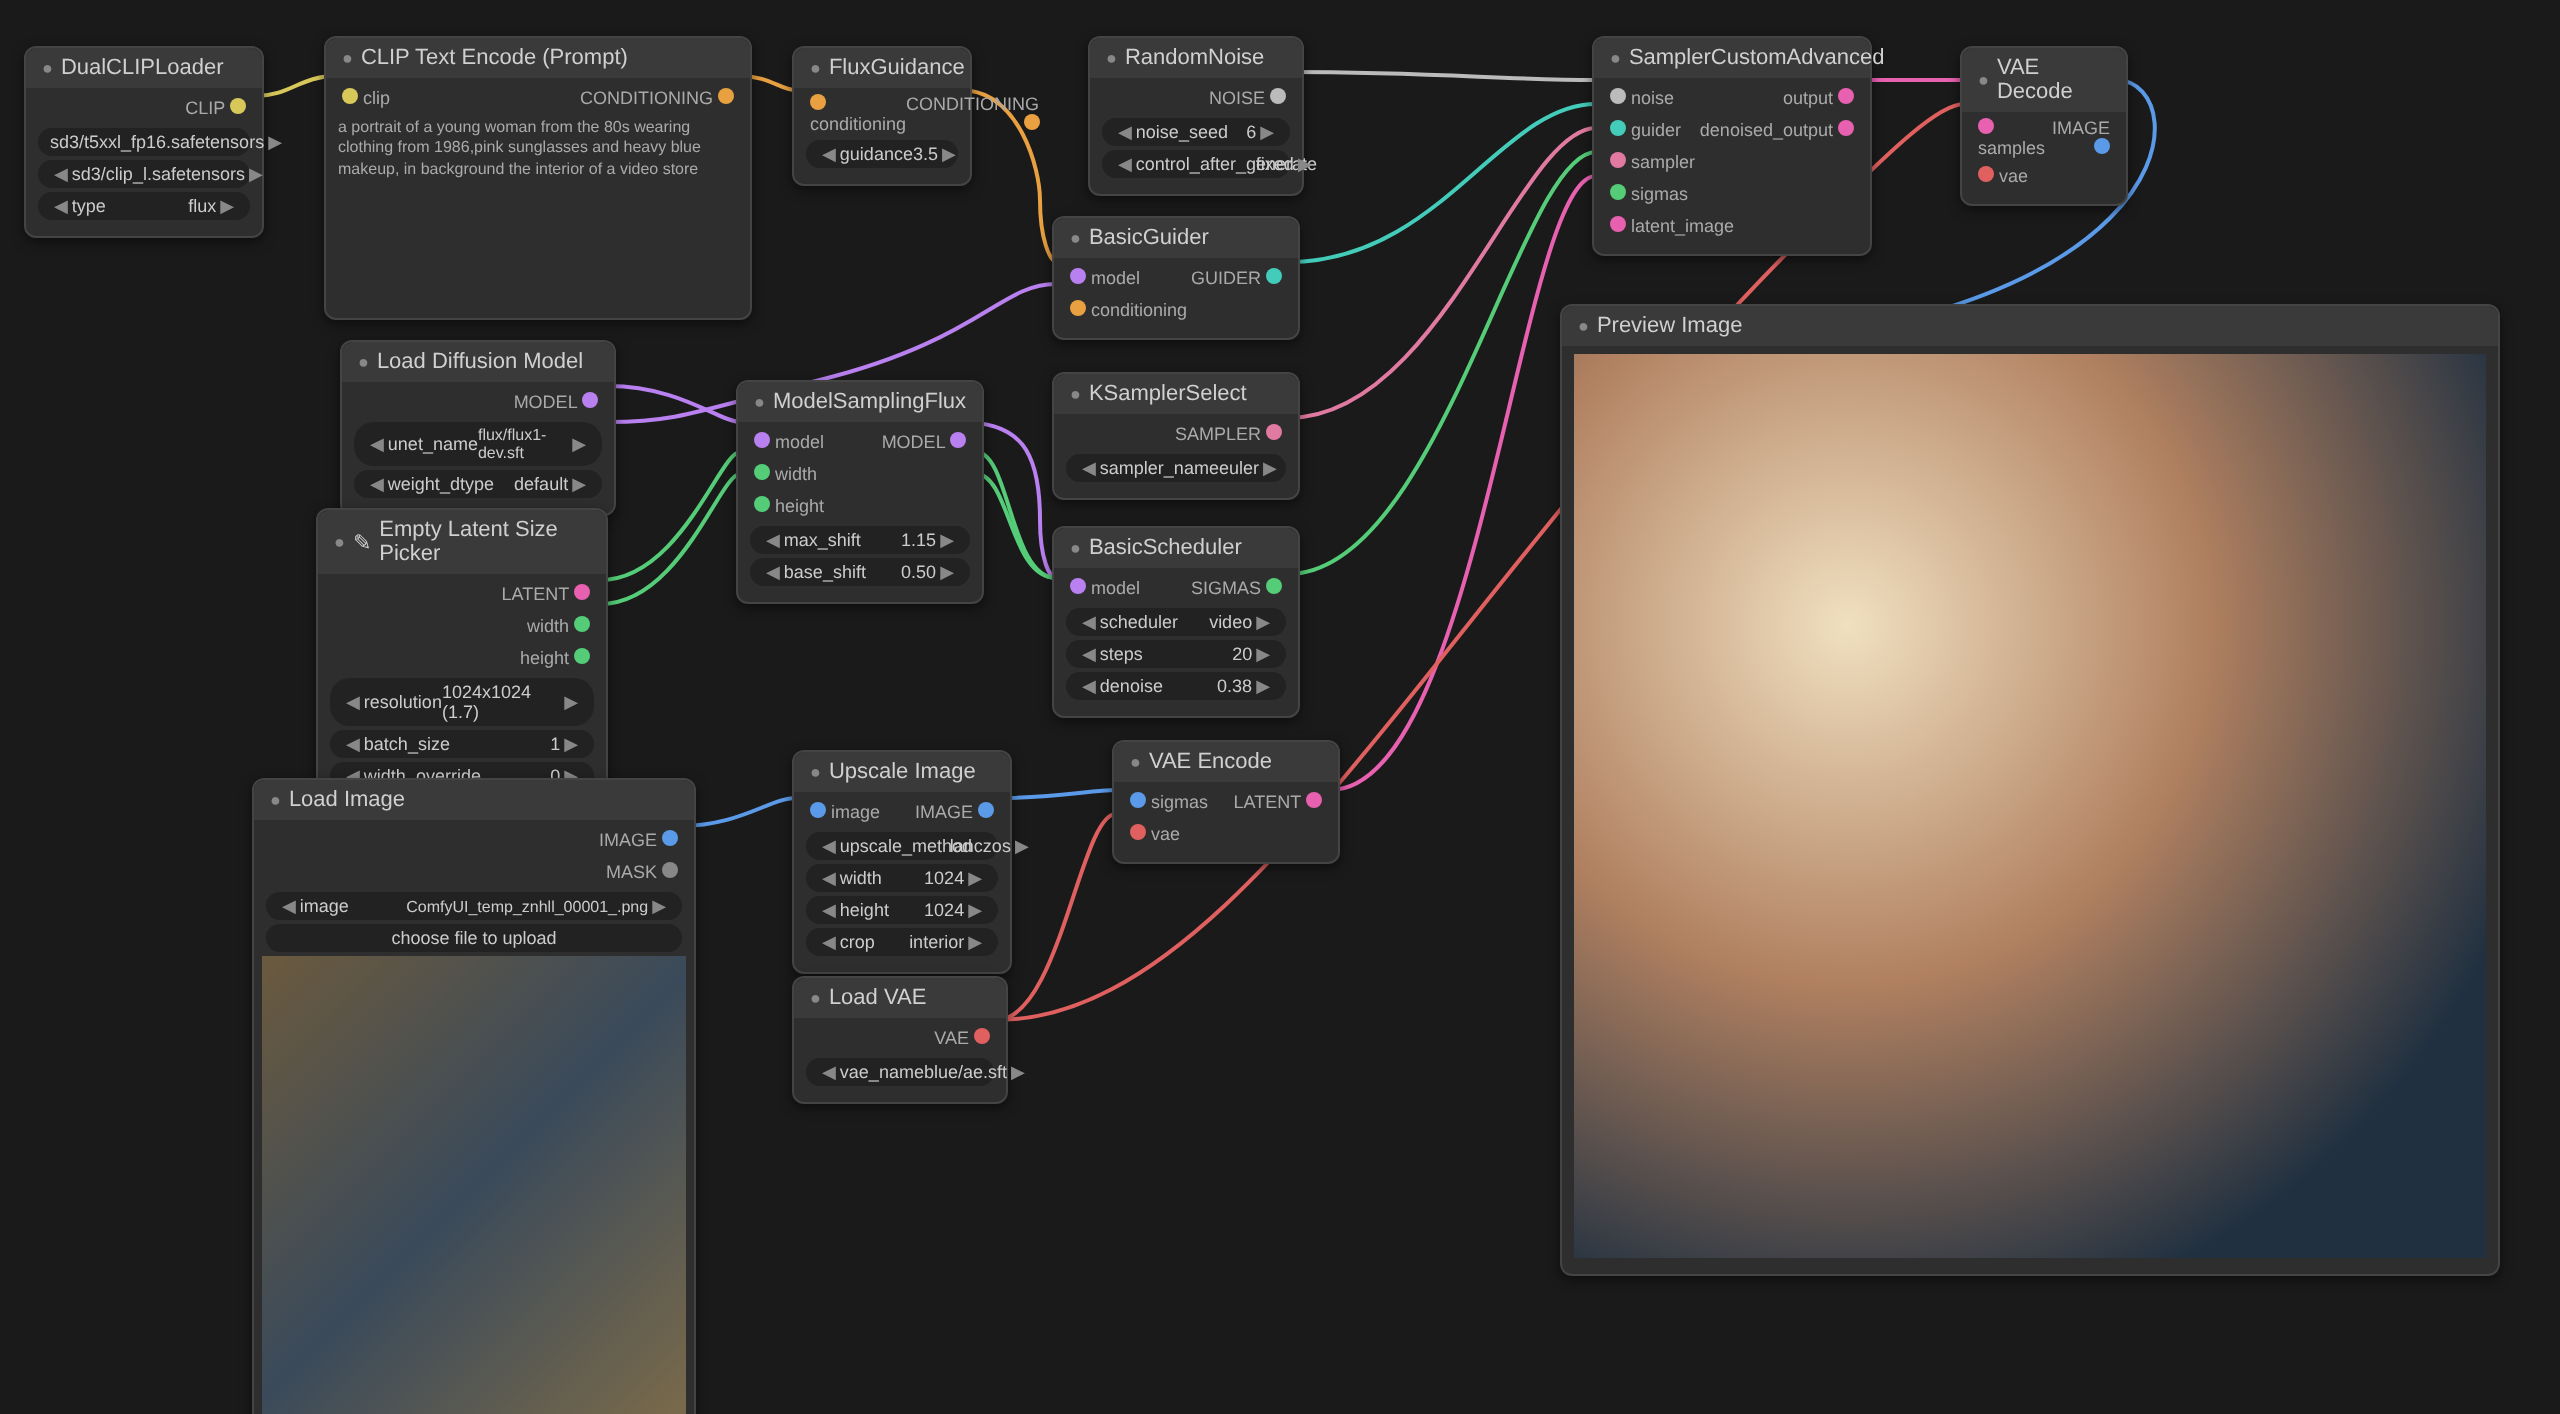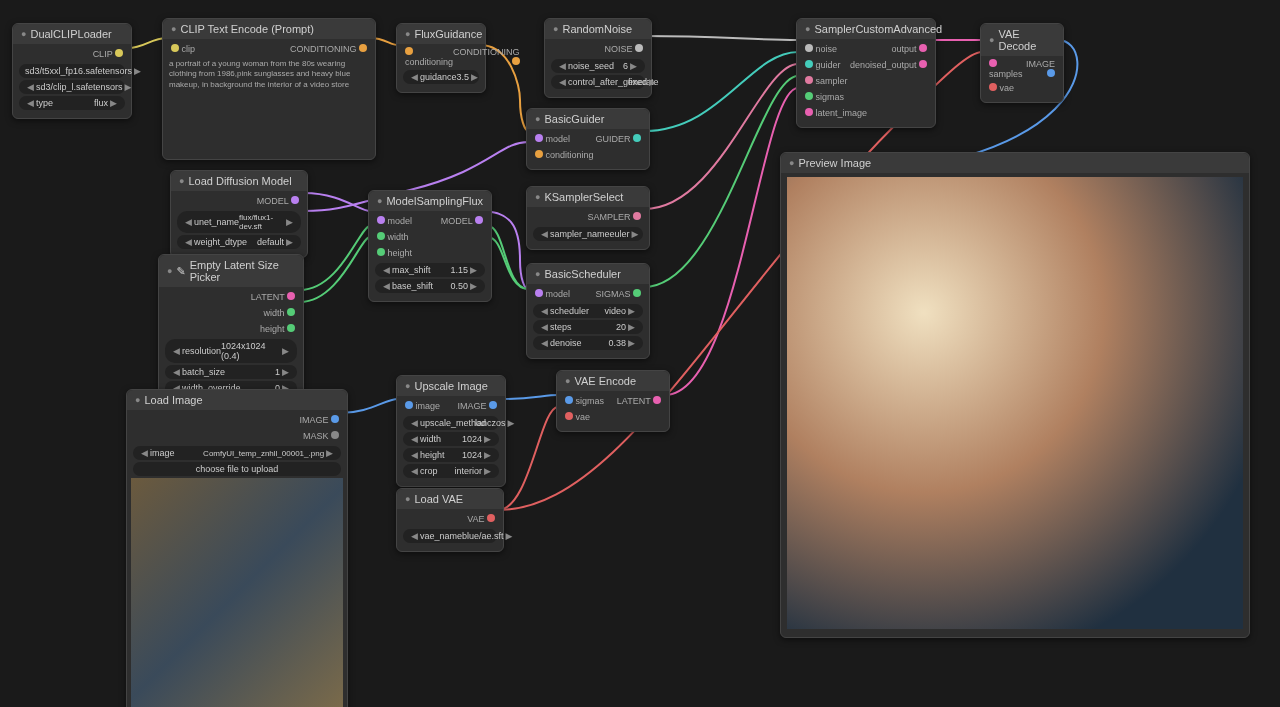--- a/index.html
+++ b/index.html
@@ -244,21 +244,21 @@
         <span></span>
         <span class="out"><span>width</span> <span class="dot" style="background:#55cc77"></span></span>
       </div>
     <div class="row">
         <span></span>
         <span class="out"><span>height</span> <span class="dot" style="background:#55cc77"></span></span>
       </div>
     <div class="pill">
         <span class="arr">◀</span>
         <span>resolution</span>
-        <span style="margin-left:auto">1024x1024 (0.4)</span>
+        <span style="margin-left:auto">1024x1024 (1.7)</span>
         <span class="arr">▶</span>
       </div>
     <div class="pill">
         <span class="arr">◀</span>
         <span>batch_size</span>
         <span style="margin-left:auto">1</span>
         <span class="arr">▶</span>
       </div>
     <div class="pill">
         <span class="arr">◀</span>

